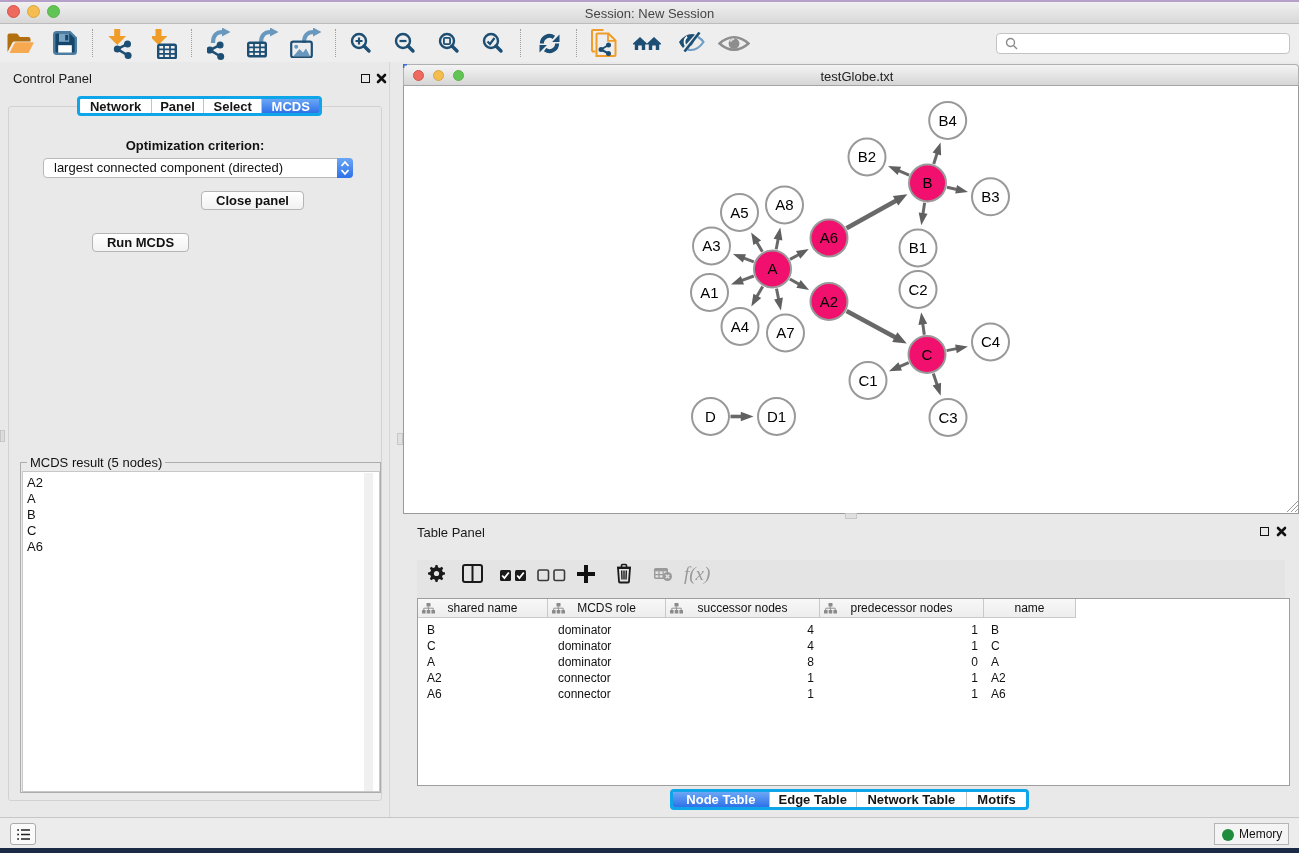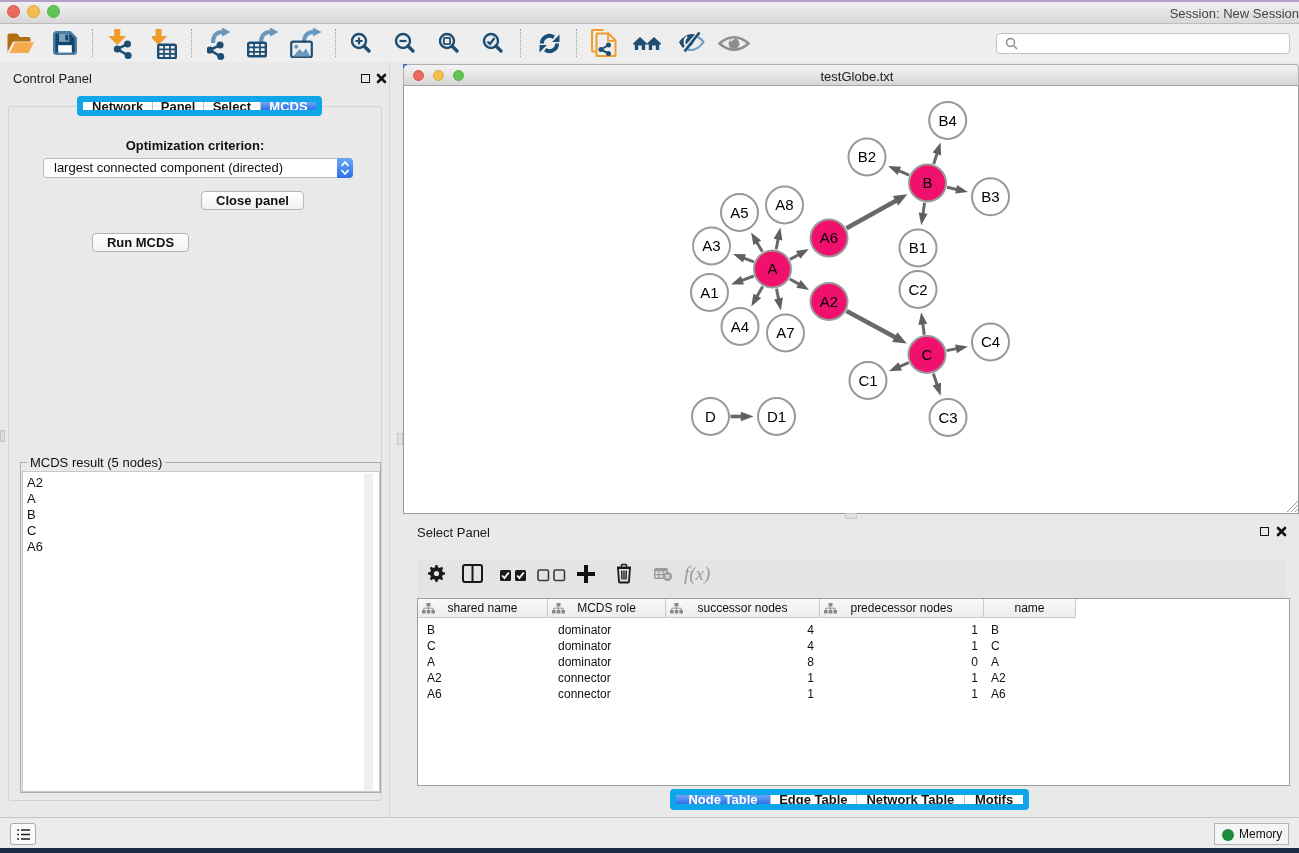--- a/index.html
+++ b/index.html
@@ -8,39 +8,39 @@
 .abs { position:absolute; }
 
 
 #topline { position:absolute; left:0; top:0; width:1299px; height:2px; background:#b5a0c9; }
 #mactitle { position:absolute; left:0; top:2px; width:1299px; height:22px;
   background:linear-gradient(#f0f0f0,#d8d8d8); border-bottom:1px solid #bcbcbc; }
 .tl { position:absolute; border-radius:50%; width:13px; height:13px; top:3px; }
 #mactitle .t1 { left:7px;  background:#ee6a5f; border:1px solid #d5544a; }
 #mactitle .t2 { left:27px; background:#f5bd4f; border:1px solid #d9a73e; }
 #mactitle .t3 { left:47px; background:#61c555; border:1px solid #58b345; }
-#mactitle .title { position:absolute; top:4px; left:0; width:1299px; text-align:right;
+#mactitle .title { position:absolute; top:4px; left:0; width:1299px; text-align:center;
   font-size:13px; color:#454545; }
 
 
 #toolbar { position:absolute; left:0; top:24px; width:1299px; height:38px; background:#eeeeee; }
 .tsep { position:absolute; top:5px; height:28px; width:0; border-left:1px dotted #a0a0a0; }
 #searchbox { position:absolute; left:996px; top:9px; width:294px; height:21px; background:#fff;
   border:1px solid #c3c3c3; border-radius:4px; }
 
 
 #cpanel { position:absolute; left:0; top:62px; width:390px; height:755px; background:#e9e9e9;
   border-right:1px solid #d6d6d6; }
 #cpanel .ptitle { position:absolute; left:13px; top:9px; font-size:13px; color:#1a1a1a; }
 .floatbox { position:absolute; width:9px; height:9px; border:1.5px solid #111; background:transparent; }
 .closex { position:absolute; font-size:13px; font-weight:bold; color:#111; }
 #cp-sub { position:absolute; left:8px; top:44px; width:374px; height:695px;
   background:#e9e9e9; border:1px solid #d2d2d2; border-radius:3px; }
 
-.seg { position:absolute; display:flex; background:#fff; border:6px solid #0ea5e9; border-radius:4px; overflow:hidden; }
+.seg { position:absolute; display:flex; background:#fff; border:3px solid #0ea5e9; border-radius:4px; overflow:hidden; }
 .seg div { font-size:13px; font-weight:bold; color:#151515; text-align:center; border-right:1px solid #c3c3c3;
   display:flex; align-items:center; justify-content:center; }
 .seg div:last-child { border-right:none; }
 .seg .sel { background:linear-gradient(#6ba7f5,#2e71e9); color:#fff; }
 
 #cp-tabs { left:77px; top:34px; width:245px; height:20px; z-index:5; }
 #optlabel { position:absolute; left:0; top:76px; width:390px; text-align:center; font-size:13px; font-weight:bold; color:#111; }
 #dropdown { position:absolute; left:43px; top:96px; width:310px; height:20px; background:#fff;
   border:1px solid #b9b9b9; border-radius:4px; font-size:13px; color:#111; line-height:18px; padding-left:10px; }
 #dropdown .stepper { position:absolute; right:-1px; top:-1px; width:16px; height:20px; border-radius:0 4px 4px 0;
@@ -351,21 +351,21 @@
 <circle cx="948" cy="417.5" r="18.5" fill="#ffffff" stroke="#999999" stroke-width="2"></circle>
 <text x="948" y="422.5" text-anchor="middle" font-size="15" fill="#000">C3</text>
 <circle cx="710.5" cy="416.5" r="18.5" fill="#ffffff" stroke="#999999" stroke-width="2"></circle>
 <text x="710.5" y="421.5" text-anchor="middle" font-size="15" fill="#000">D</text>
 <circle cx="776.5" cy="416.5" r="18.5" fill="#ffffff" stroke="#999999" stroke-width="2"></circle>
 <text x="776.5" y="421.5" text-anchor="middle" font-size="15" fill="#000">D1</text>
 </svg>
   </div>
 
   <div id="tpanel">
-    <div class="ptitle">Select Panel</div>
+    <div class="ptitle">Table Panel</div>
     <div class="floatbox" style="left:857px; top:13px;"></div>
     <div class="closex" style="left:873px; top:11px;"><svg width="11" height="11" viewBox="0 0 11 11">
           <path d="M2 2 L9 9 M9 2 L2 9" stroke="#111" stroke-width="2.6" stroke-linecap="round"></path>
         </svg></div>
     <div id="ttoolbar">
         <svg class="abs" style="left:10px;top:5px;" width="19" height="18" viewBox="0 0 19 18">
           <path d="M8.5 0 L10.5 0 L11 2.3 L12.8 3 L14.8 1.8 L16.2 3.2 L15 5.2 L15.8 7 L18 7.5 L18 9.5 L15.8 10 L15 11.8 L16.2 13.8 L14.8 15.2 L12.8 14 L11 14.8 L10.5 17 L8.5 17 L8 14.8 L6.2 14 L4.2 15.2 L2.8 13.8 L4 11.8 L3.2 10 L1 9.5 L1 7.5 L3.2 7 L4 5.2 L2.8 3.2 L4.2 1.8 L6.2 3 L8 2.3 Z" fill="#1a1a1a"></path>
 <circle cx="9.5" cy="8.5" r="2.6" fill="#e4e4e4"></circle>
         </svg>
         <svg class="abs" style="left:45px;top:4px;" width="21" height="19" viewBox="0 0 21 19">

